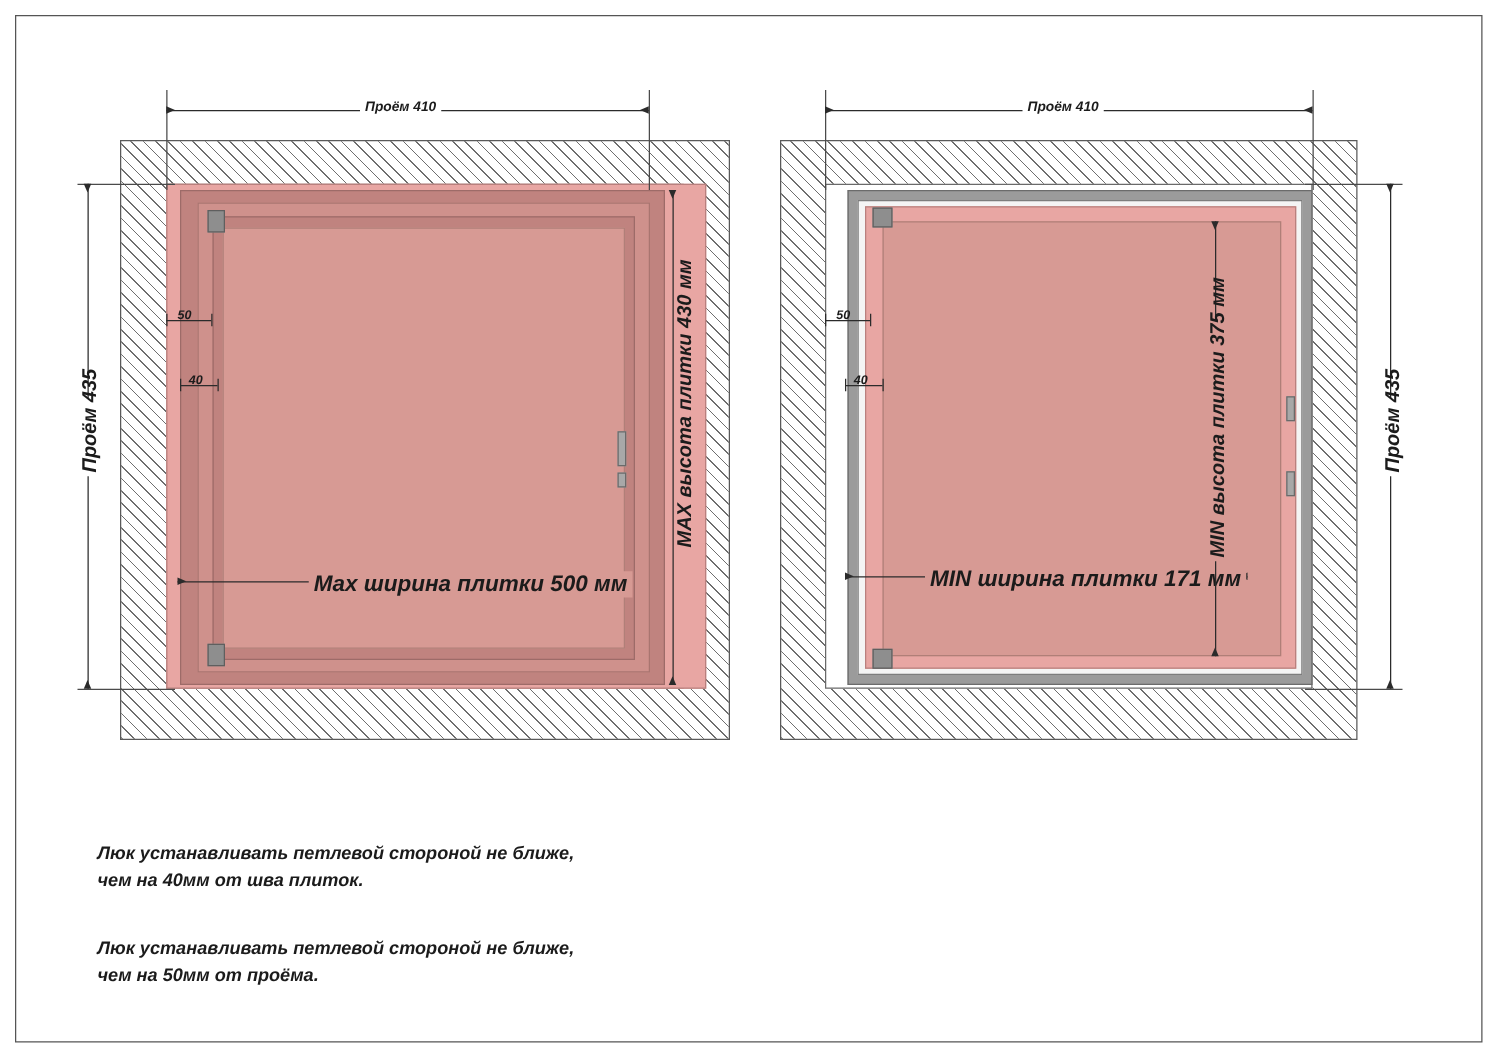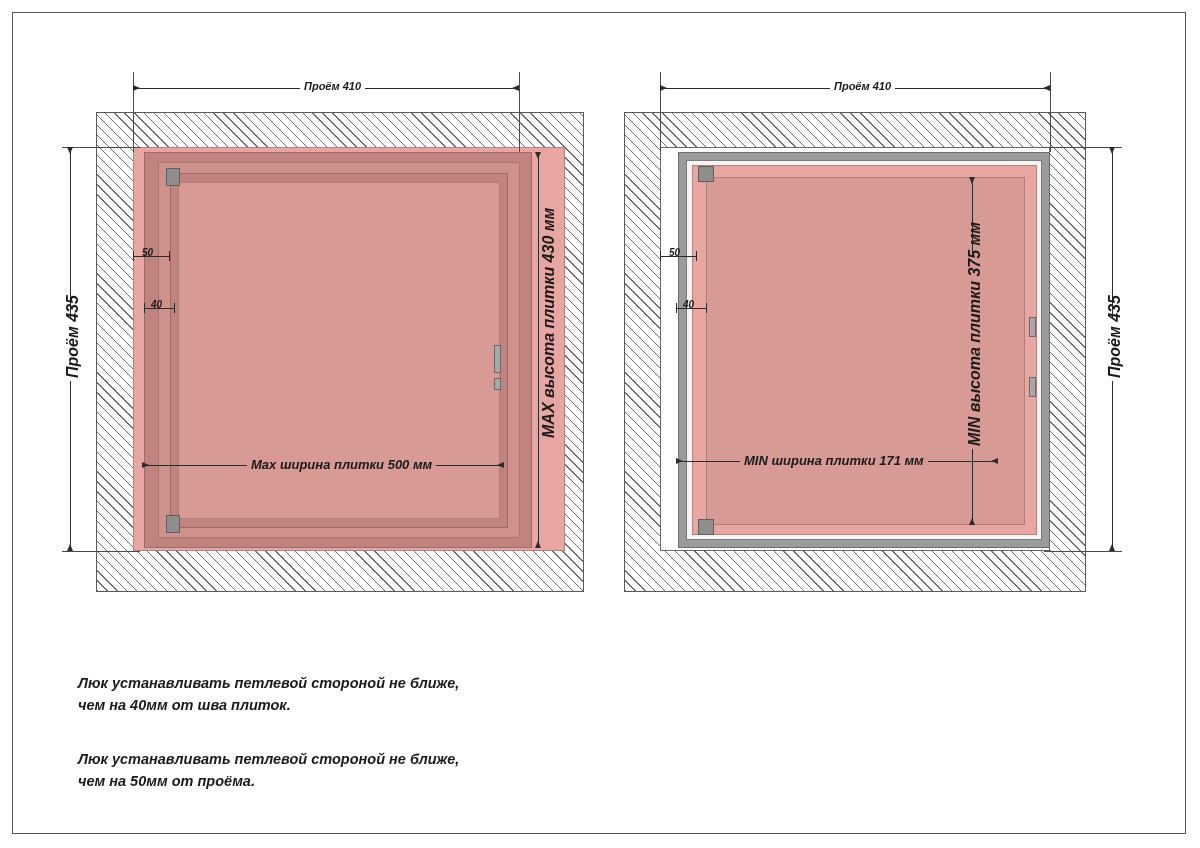--- a/index.html
+++ b/index.html
@@ -157,24 +157,23 @@
     white-space: nowrap;
     background: #ffffff;
     padding: 0 4px;
   }
   .dim-label.small {
     font-size: 10px;
     font-weight: bold;
   }
   .dim-label.mid {
     font-size: 11px;
-    margin-left: 12px;
   }
   .dim-label.big {
-    font-size: 13px;
+    font-size: 18px;
   }
   .vert-label {
     position: absolute;
     font-family: "Liberation Sans", sans-serif;
     font-style: italic;
     font-weight: bold;
     color: #1b1b1b;
     white-space: nowrap;
     background: #ffffff;
     padding: 0 3px;

